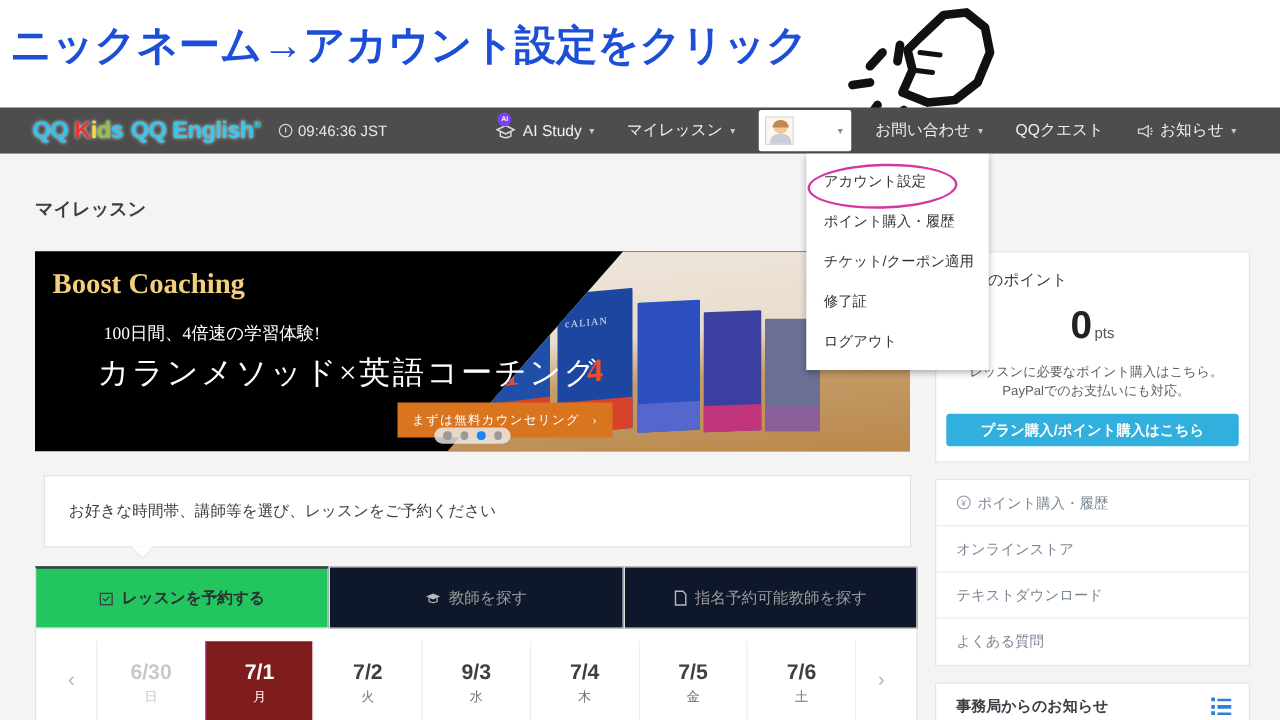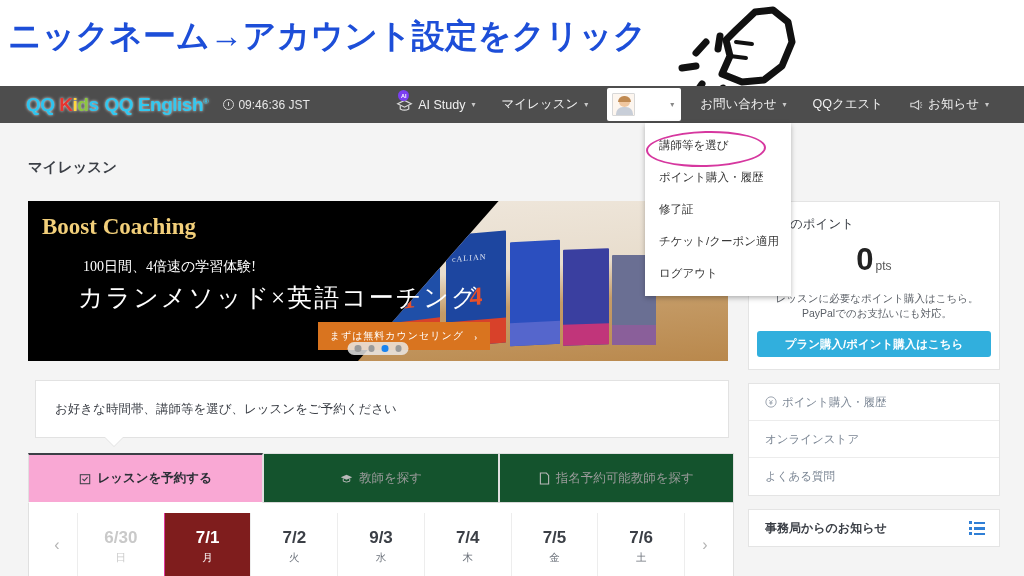--- a/index.html
+++ b/index.html
@@ -166,25 +166,25 @@
     border-left: 9px solid transparent; border-right: 9px solid transparent;
     border-top: 9px solid #fff; z-index: 6;
     filter: drop-shadow(0 1px 0 #e2e2e2);
   }
   .tabs {
     position: absolute; left: 28px; top: 330px; width: 706px; height: 50px;
     display: flex; background: #f4f4f4;
   }
   .tab {
     flex: 1; display: flex; align-items: center; justify-content: center; gap: 6px;
-    font-size: 12.5px; background: #14532d; border: 1px solid #e0e0e0;
+    font-size: 12.5px; background: #0f172a; border: 1px solid #e0e0e0;
     border-bottom: 1px solid #d8d8d8; color: #9a9a9a;
   }
   .tab.active {
-    background: #f9a8d4; color: #2b2f36; font-weight: 700;
+    background: #22c55e; color: #2b2f36; font-weight: 700;
     border-top: 2.5px solid #3b3f46; border-bottom: 1px solid #fff;
   }
   .date-strip {
     position: absolute; left: 28px; top: 380px; width: 706px; height: 73px;
     background: #fff; border-left: 1px solid #e0e0e0; border-right: 1px solid #e0e0e0;
     display: flex; align-items: stretch; padding: 10px 8px 0 8px;
   }
   .date-nav {
     width: 40px; display: flex; align-items: center; justify-content: center;
     color: #b4b4b4; font-size: 16px; background: #fff;
@@ -442,39 +442,42 @@
           <svg width="12" height="12" viewBox="0 0 14 14" style="margin-right:5px">
             <circle cx="7" cy="7" r="6" fill="none" stroke="#8d97a4" stroke-width="1"></circle>
             <text x="7" y="10" font-size="8" text-anchor="middle" fill="#8d97a4">¥</text>
           </svg>
           <span>ポイント購入・履歴</span>
         </div>
         <div class="link-row">
           <span>オンラインストア</span>
         </div>
         <div class="link-row">
+          <span>テキストダウンロード</span>
+        </div>
+        <div class="link-row">
           <span>よくある質問</span>
         </div>
       </div>
 
       <div class="card">
         <div class="notice-head">
           <span>事務局からのお知らせ</span>
           <span class="list-icon">
               <i></i>
               <i></i>
               <i></i>
             </span>
         </div>
       </div>
     </div>
   </div>
 
   <div class="dropdown-menu">
-    <div class="dropdown-item">講師等を選び</div>
+    <div class="dropdown-item">アカウント設定</div>
     <div class="dropdown-item">ポイント購入・履歴</div>
+    <div class="dropdown-item">チケット/クーポン適用</div>
     <div class="dropdown-item">修了証</div>
-    <div class="dropdown-item">チケット/クーポン適用</div>
     <div class="dropdown-item">ログアウト</div>
   </div>
   <div class="highlight-ellipse"></div>
 
 </div>
 
 </body></html>

